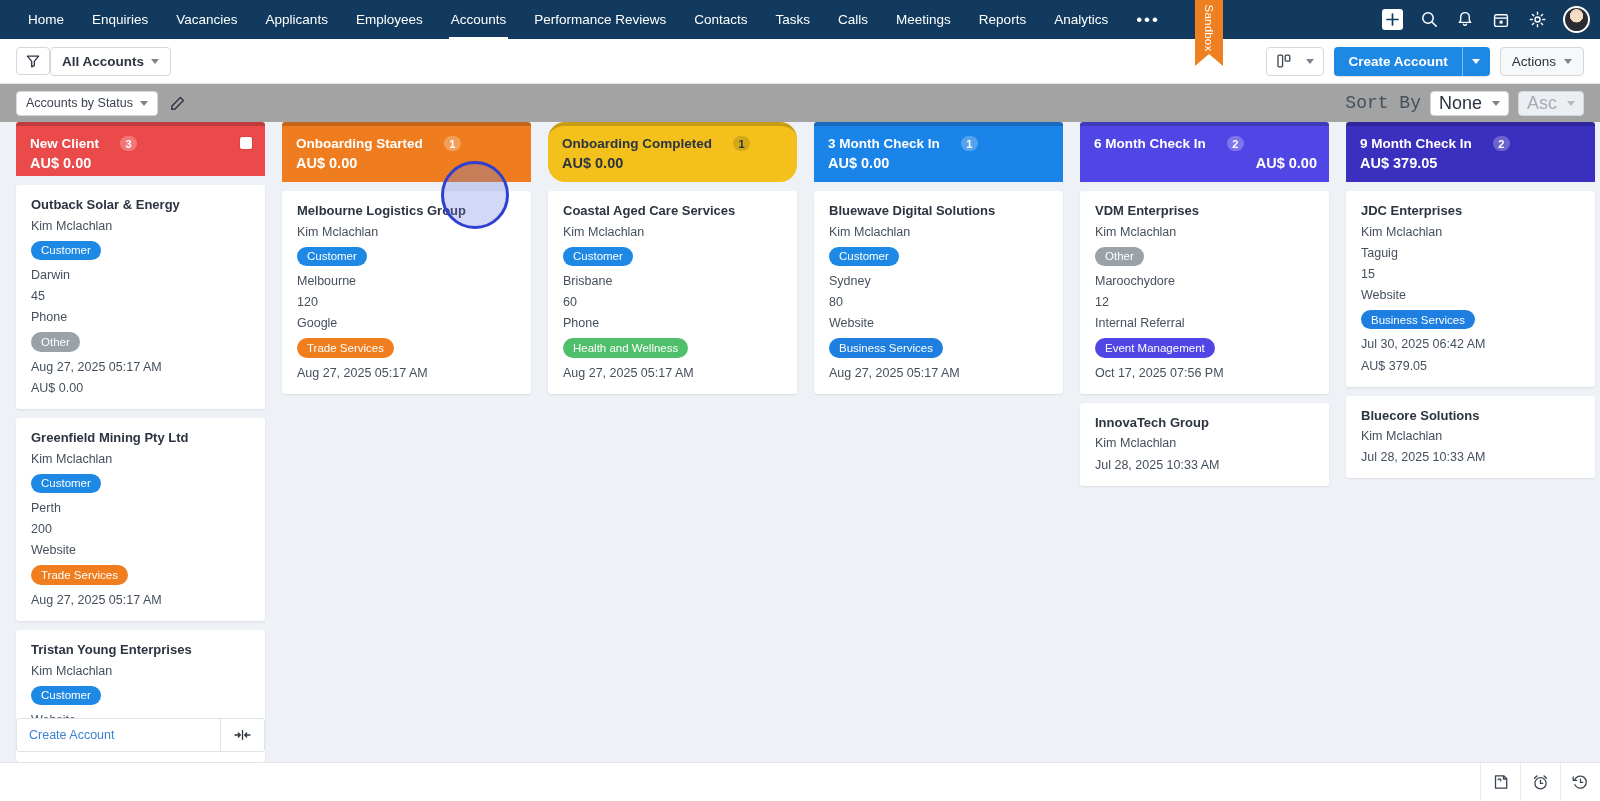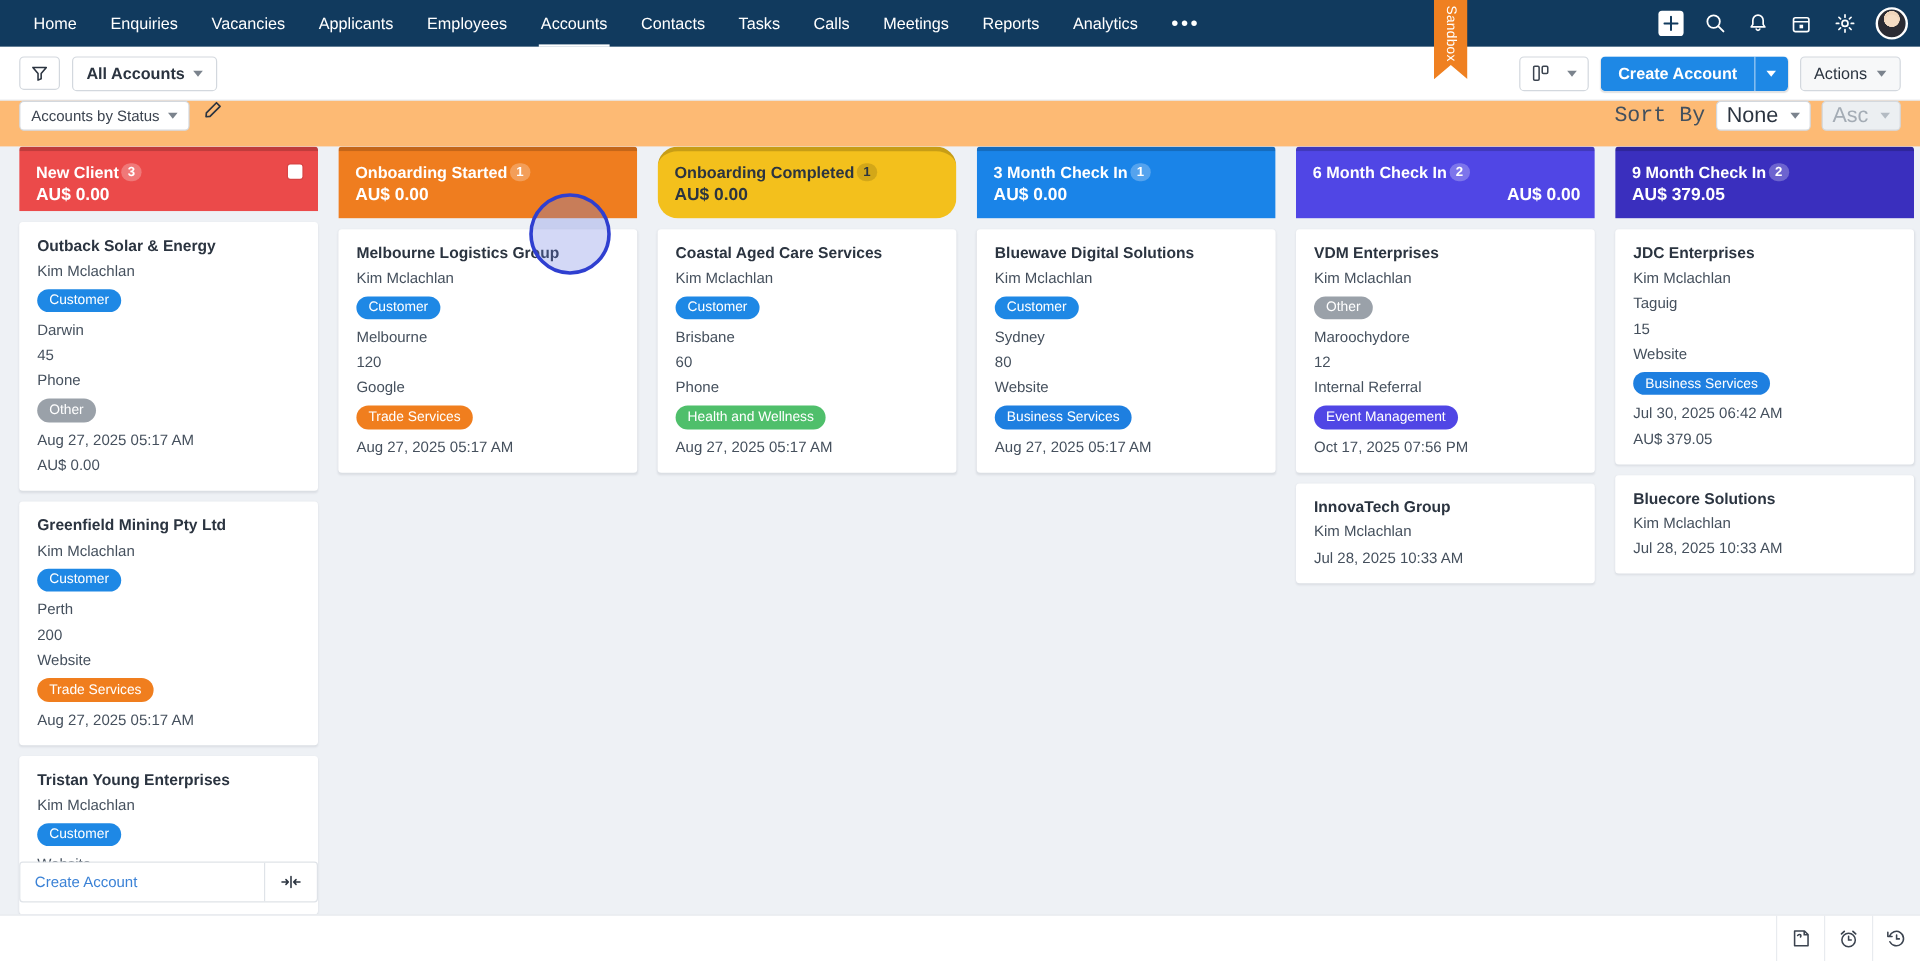--- a/index.html
+++ b/index.html
@@ -74,21 +74,21 @@
     left: 50%; top: 28px;
     transform: translate(-50%,-50%) rotate(90deg);
     font-size: 11.5px; letter-spacing: .2px; white-space: nowrap;
   }
 
   
   .toolbar {
     height: 45px; background: #ffffff;
     border-bottom: 1px solid #e3e7ec;
     display: flex; align-items: center;
-    padding: 0 16px; gap: 10px;
+    padding: 0 16px; 
     position: relative;
   }
   .btn-sq {
     width: 34px; height: 28px; border: 1px solid #d3d8de; border-radius: 4px;
     background:#fff; display:flex; align-items:center; justify-content:center; cursor:pointer;
   }
   .btn-pill {
     height: 29px; border: 1px solid #d3d8de; border-radius: 4px;
     background:#fff; display:flex; align-items:center; gap:7px;
     padding: 0 11px; font-size: 13.5px; font-weight: bold; color:#2b3440; cursor:pointer;
@@ -112,22 +112,22 @@
     width:28px; display:flex; align-items:center; justify-content:center;
   }
   .caret-w { width:0;height:0;border-left:4.5px solid transparent;border-right:4.5px solid transparent;border-top:5px solid #fff; }
   .actions-btn {
     height:29px; border:1px solid #d3d8de; border-radius:4px; background:#f7f8f9;
     display:flex; align-items:center; gap:8px; padding:0 11px; font-size:13.5px; color:#2b3440; cursor:pointer;
   }
 
   
   .subbar {
-    height: 38px; background:#fdba74;
-    display:flex; align-items:flex-start; padding: 0 16px; gap:12px;
+    height: 38px; background:#a3a3a3;
+    display:flex; align-items:center; padding: 0 16px; gap:12px;
     position:relative;
   }
   .sub-pill {
     height:25px; border:1px solid #d3d8de; border-radius:4px; background:#fff;
     display:flex; align-items:center; gap:7px; padding:0 9px; font-size:12.5px; color:#3c4450; cursor:pointer;
   }
   .pencil { cursor:pointer; display:flex; align-items:center; }
   .subbar-right { position:absolute; right:16px; display:flex; align-items:center; gap:9px; }
   .sortby-lbl { font-size:18px; color:#42505e;font-family:Liberation Mono, monospace; }
   .sort-sel {
@@ -147,21 +147,21 @@
     position:relative;
   }
   .column { width: 249px; flex: 0 0 249px; display:flex; flex-direction:column; }
   .col-head {
     border-radius: 3px 3px 0 0;
     padding: 10px 12px 11px 14px;
     color:#ffffff; position:relative;
     border-top: 4px solid rgba(0,0,0,.18);
     min-height: 54px;
   }
-  .col-head .row1 { display:flex; align-items:center; gap:2px; }
+  .col-head .row1 { display:flex; align-items:center; gap:21px; }
   .col-title { font-size:13.5px; font-weight:bold; }
   .col-count {
     font-size:11px; font-weight:bold;
     background: rgba(255,255,255,.26);
     border-radius: 9px; min-width:17px; height:15px;
     display:flex; align-items:center; justify-content:center; padding:0 5px;
   }
   .col-amt { font-size:14.5px; font-weight:bold; margin-top:4px; }
   .col-check {
     position:absolute; right:13px; top:11px;
@@ -225,20 +225,21 @@
 <body>
 
 <div class="topnav">
   <div class="nav-items" id="nav-items">
       <div class="nav-item">Home</div>
       <div class="nav-item">Enquiries</div>
       <div class="nav-item">Vacancies</div>
       <div class="nav-item">Applicants</div>
       <div class="nav-item">Employees</div>
       <div class="nav-item active">Accounts</div>
+      <div class="nav-item">Performance Reviews</div>
       <div class="nav-item">Contacts</div>
       <div class="nav-item">Tasks</div>
       <div class="nav-item">Calls</div>
       <div class="nav-item">Meetings</div>
       <div class="nav-item">Reports</div>
       <div class="nav-item">Analytics</div>
     </div>
   <div class="nav-more">•••</div>
 
   <div class="nav-right">

